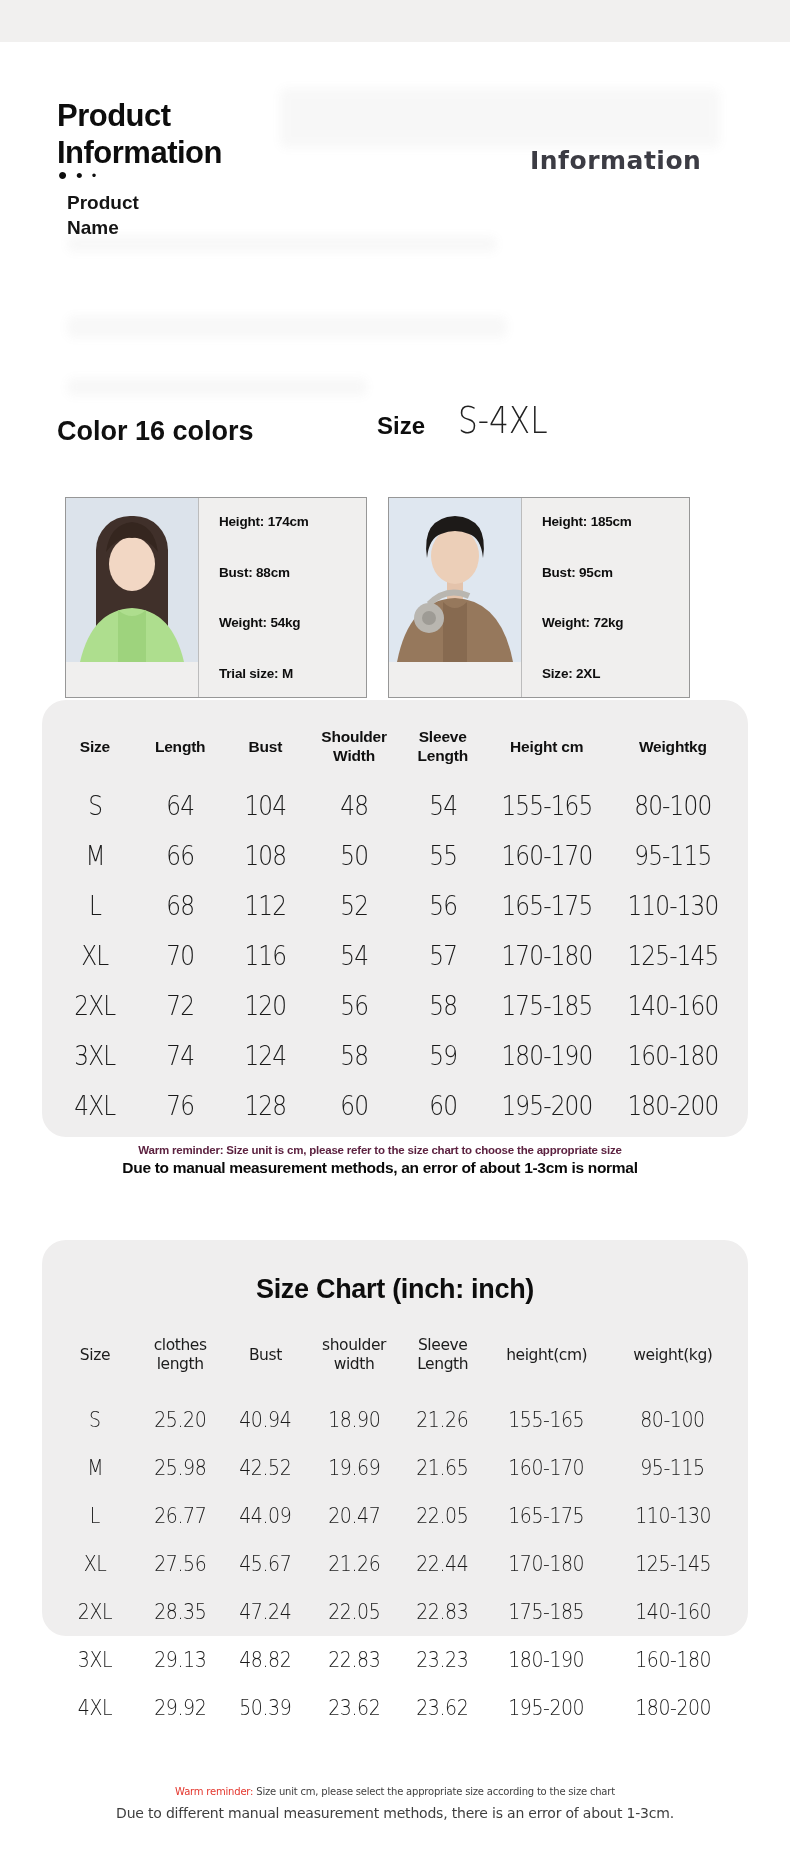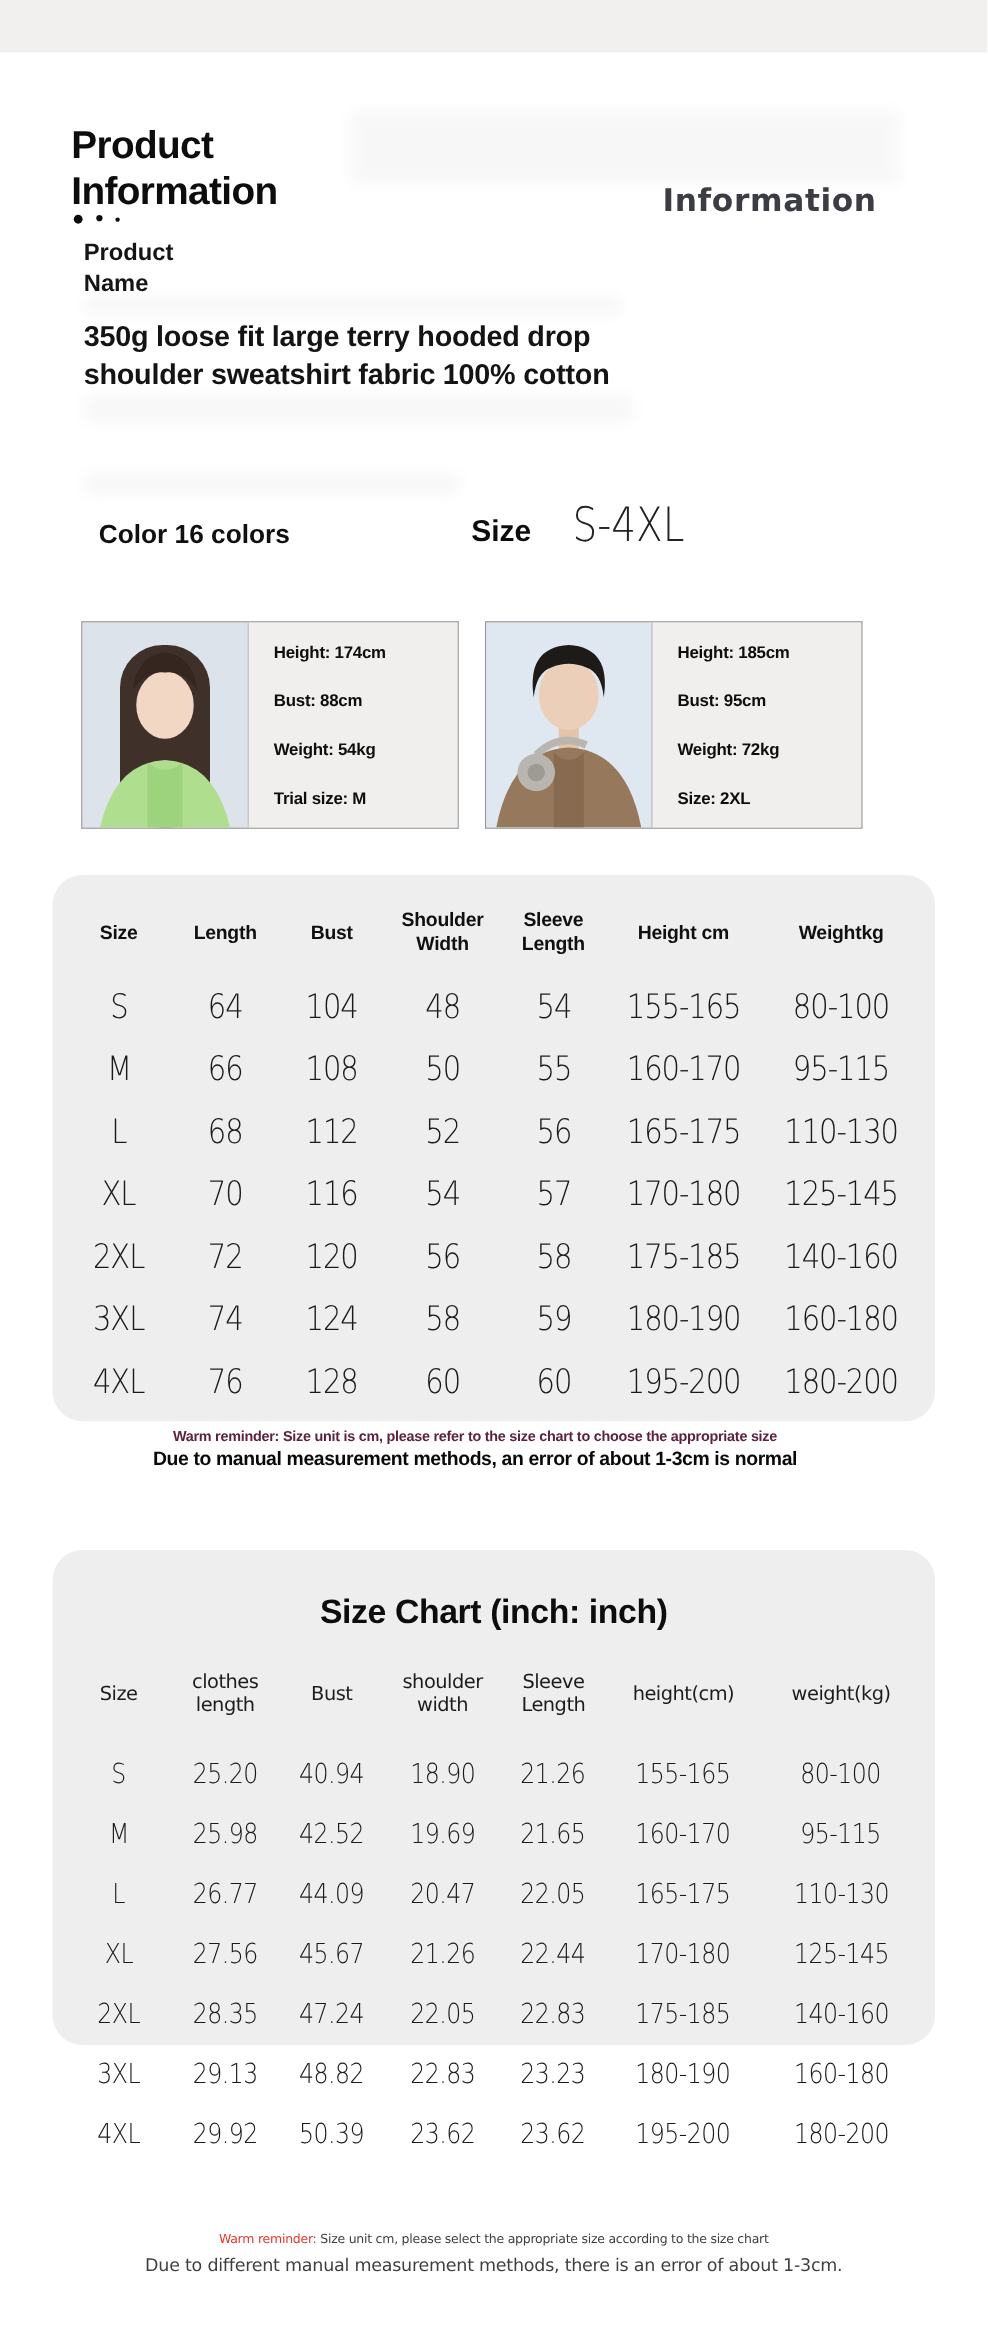--- a/index.html
+++ b/index.html
@@ -14,27 +14,27 @@
   .dots{position:absolute;left:58px;top:160px;display:flex;align-items:center;gap:9px;color:#0d0d0d;}
   .dots .d1{font-size:26px;} .dots .d2{font-size:19px;} .dots .d3{font-size:13px;}
 
   .product-name{position:absolute;left:67px;top:190px;font-size:19px;font-weight:bold;
                 line-height:25px;color:#151515;white-space:pre-line;}
   .description{position:absolute;left:67px;top:254px;font-size:23px;font-weight:bold;
                line-height:30px;color:#141414;letter-spacing:-0.2px;white-space:pre-line;}
 
   .smudge{position:absolute;background:#8a8a8a;opacity:0.06;filter:blur(5px);border-radius:6px;}
 
-  .color-label{position:absolute;left:79px;top:416px;font-size:21px;font-weight:bold;color:#101010;}
+  .color-label{position:absolute;left:57px;top:416px;font-size:27px;font-weight:bold;color:#101010;}
   .size-label{position:absolute;left:377px;top:412px;font-size:24px;font-weight:bold;color:#0d0d0d;}
   .size-value{position:absolute;left:458px;top:398px;font-size:38px;font-weight:200;
               font-family:"DejaVu Sans",sans-serif;color:#222;letter-spacing:0px;
               transform:scaleX(0.82);transform-origin:left top;}
 
-  .model-card{position:absolute;top:497px;height:166px;display:flex;
+  .model-card{position:absolute;top:497px;height:201px;display:flex;
               border:1px solid #979797;background:#f0efee;box-sizing:border-box;}
   .card-left{left:65px;width:302px;}
   .card-right{left:388px;width:302px;justify-content:flex-end;}
   .model-photo{width:132px;height:164px;flex:0 0 132px;display:block;}
   .model-info{flex:1;background:#f0efee;border-left:1px solid #bcbcbc;
               display:flex;flex-direction:column;justify-content:space-between;
               padding:16px 6px 16px 20px;box-sizing:border-box;}
   .model-info .stat{font-size:13.5px;font-weight:bold;color:#0e0e0e;letter-spacing:-0.2px;}
 
   .panel{position:absolute;left:42px;width:706px;background:#efeeee;border-radius:24px;box-sizing:border-box;}
@@ -86,22 +86,20 @@
   <div class="watermark">Information</div>
 
   <div class="dots">
     <span class="d1">•</span>
     <span class="d2">•</span>
     <span class="d3">•</span>
   </div>
 
   <div class="product-name">Product
 Name</div>
-  <div class="description">350g loose fit large terry hooded drop
-shoulder sweatshirt fabric 100% cotton</div>
 
   <div class="color-label">Color 16 colors</div>
   <div class="size-label">Size</div>
   <div class="size-value">S-4XL</div>
 
   <div class="model-card card-left">
     <svg class="model-photo" viewBox="0 0 132 164" xmlns="http://www.w3.org/2000/svg">
       <rect width="132" height="164" fill="#dce3eb"></rect>
       <rect x="30" y="18" width="72" height="146" rx="34" fill="#40302a"></rect>
       <ellipse cx="66" cy="66" rx="23" ry="27" fill="#f2d7c4"></ellipse>

